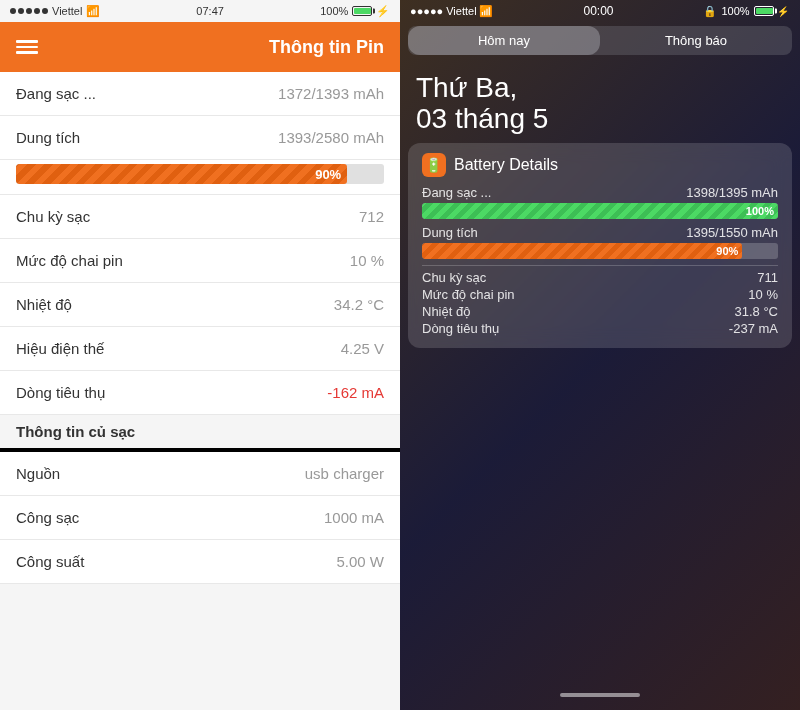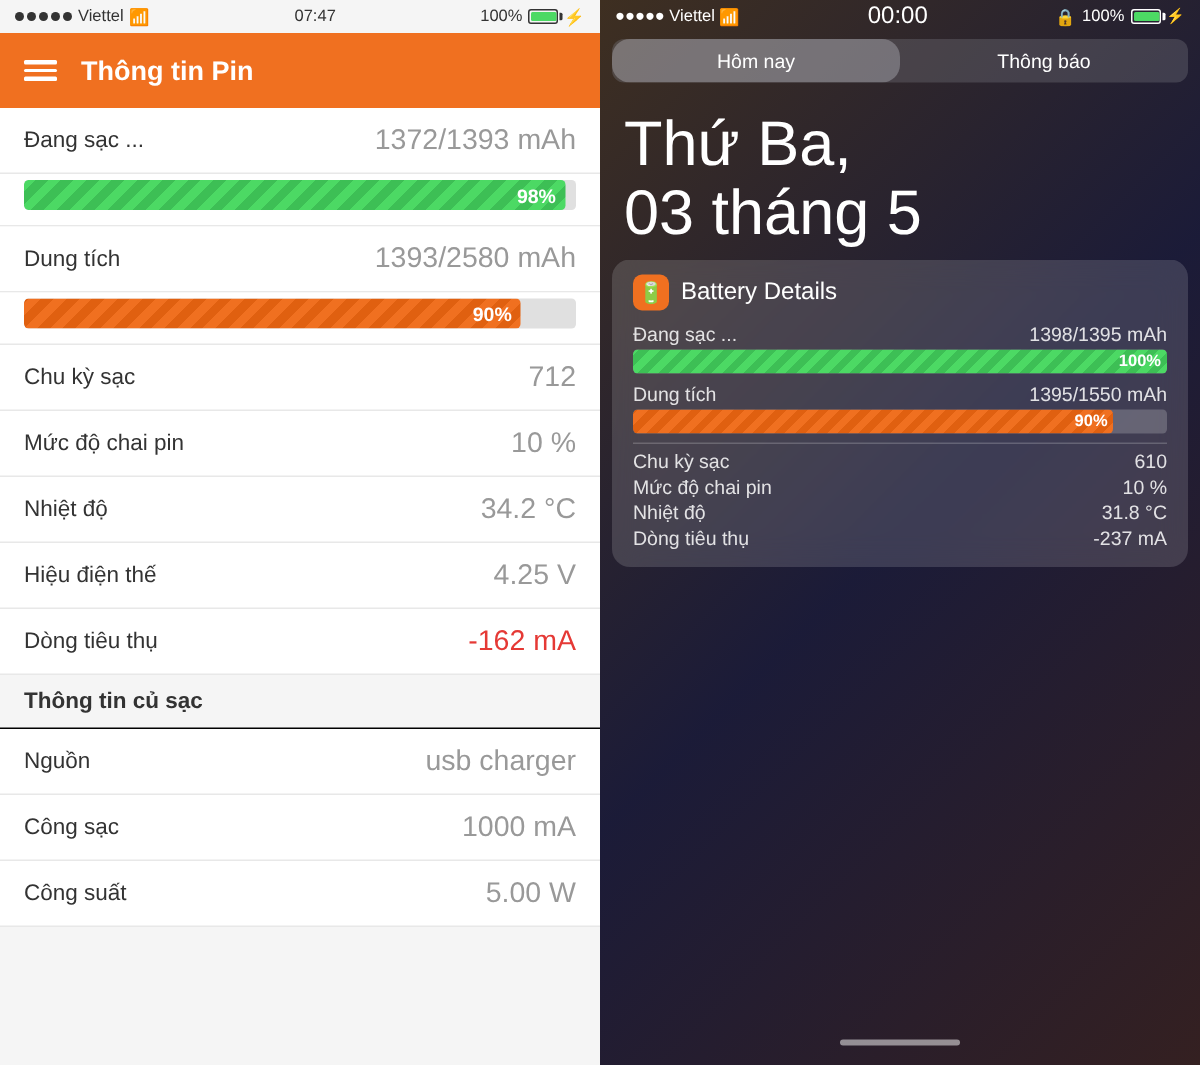--- a/index.html
+++ b/index.html
@@ -109,60 +109,60 @@
       height: 2.5px;
       background: white;
       border-radius: 1px;
     }
 
     .header-title {
       color: white;
       font-size: 18px;
       font-weight: 600;
       flex: 1;
-      text-align: left;
+      text-align: right;
     }
 
     .content-left {
       flex: 1;
       overflow-y: auto;
       background: #f5f5f5;
     }
 
     .info-row {
       display: flex;
       align-items: center;
       justify-content: space-between;
       padding: 10px 16px;
       background: white;
       border-bottom: 1px solid #e8e8e8;
       min-height: 44px;
     }
 
     .info-row.section-header {
       background: #f5f5f5;
-      border-bottom: 1px solid #000000;
+      border-bottom: 4px solid #000000;
       min-height: 36px;
       padding: 8px 16px;
     }
 
     .row-label {
       font-size: 15px;
       color: #333;
       font-weight: 400;
     }
 
     .row-label.section-title {
       font-size: 15px;
       color: #333;
       font-weight: 600;
     }
 
     .row-value {
-      font-size: 19px;
+      font-size: 15px;
       color: #999;
     }
 
     .row-value.negative {
       color: #e53935;
       font-weight: 500;
     }
 
     .progress-container {
       background: white;
@@ -254,21 +254,21 @@
       color: white;
     }
 
     .status-left-right {
       display: flex;
       align-items: center;
       gap: 3px;
     }
 
     .status-center-right {
-      font-size: 16px;
+      font-size: 12px;
       font-weight: 500;
       color: white;
     }
 
     .status-right-right {
       display: flex;
       align-items: center;
       gap: 4px;
     }
 
@@ -326,21 +326,21 @@
       font-weight: 500;
     }
 
     .date-section {
       position: relative;
       z-index: 2;
       padding: 10px 16px 8px 16px;
     }
 
     .date-large {
-      font-size: 42px;
+      font-size: 28px;
       color: white;
       font-weight: 300;
       line-height: 1.1;
     }
 
     .widget-card {
       position: relative;
       z-index: 2;
       margin: 0 8px;
       background: rgba(255,255,255,0.15);
@@ -498,27 +498,20 @@
     </div>
     <span class="header-title">Thông tin Pin</span>
   </div>
 
   <div class="content-left">
 
     <div class="info-row">
       <span class="row-label">Đang sạc ...</span>
       <span class="row-value">1372/1393 mAh</span>
     </div>
-    <div class="progress-container">
-      <div class="progress-bar-bg green-bg">
-        <div class="progress-fill green">
-          <span class="progress-label">98%</span>
-        </div>
-      </div>
-    </div>
 
     <div class="info-row">
       <span class="row-label">Dung tích</span>
       <span class="row-value">1393/2580 mAh</span>
     </div>
     <div class="progress-container">
       <div class="progress-bar-bg orange-bg">
         <div class="progress-fill orange">
           <span class="progress-label">90%</span>
         </div>
@@ -626,21 +619,21 @@
     <div class="widget-progress-bg">
       <div class="widget-progress-fill orange">
         <span class="widget-progress-label">90%</span>
       </div>
     </div>
 
     <div class="widget-divider"></div>
 
     <div class="widget-row">
       <span class="widget-label">Chu kỳ sạc</span>
-      <span class="widget-value">610</span>
+      <span class="widget-value">711</span>
     </div>
     <div class="widget-row">
       <span class="widget-label">Mức độ chai pin</span>
       <span class="widget-value">10 %</span>
     </div>
     <div class="widget-row">
       <span class="widget-label">Nhiệt độ</span>
       <span class="widget-value">31.8 °C</span>
     </div>
     <div class="widget-row">

